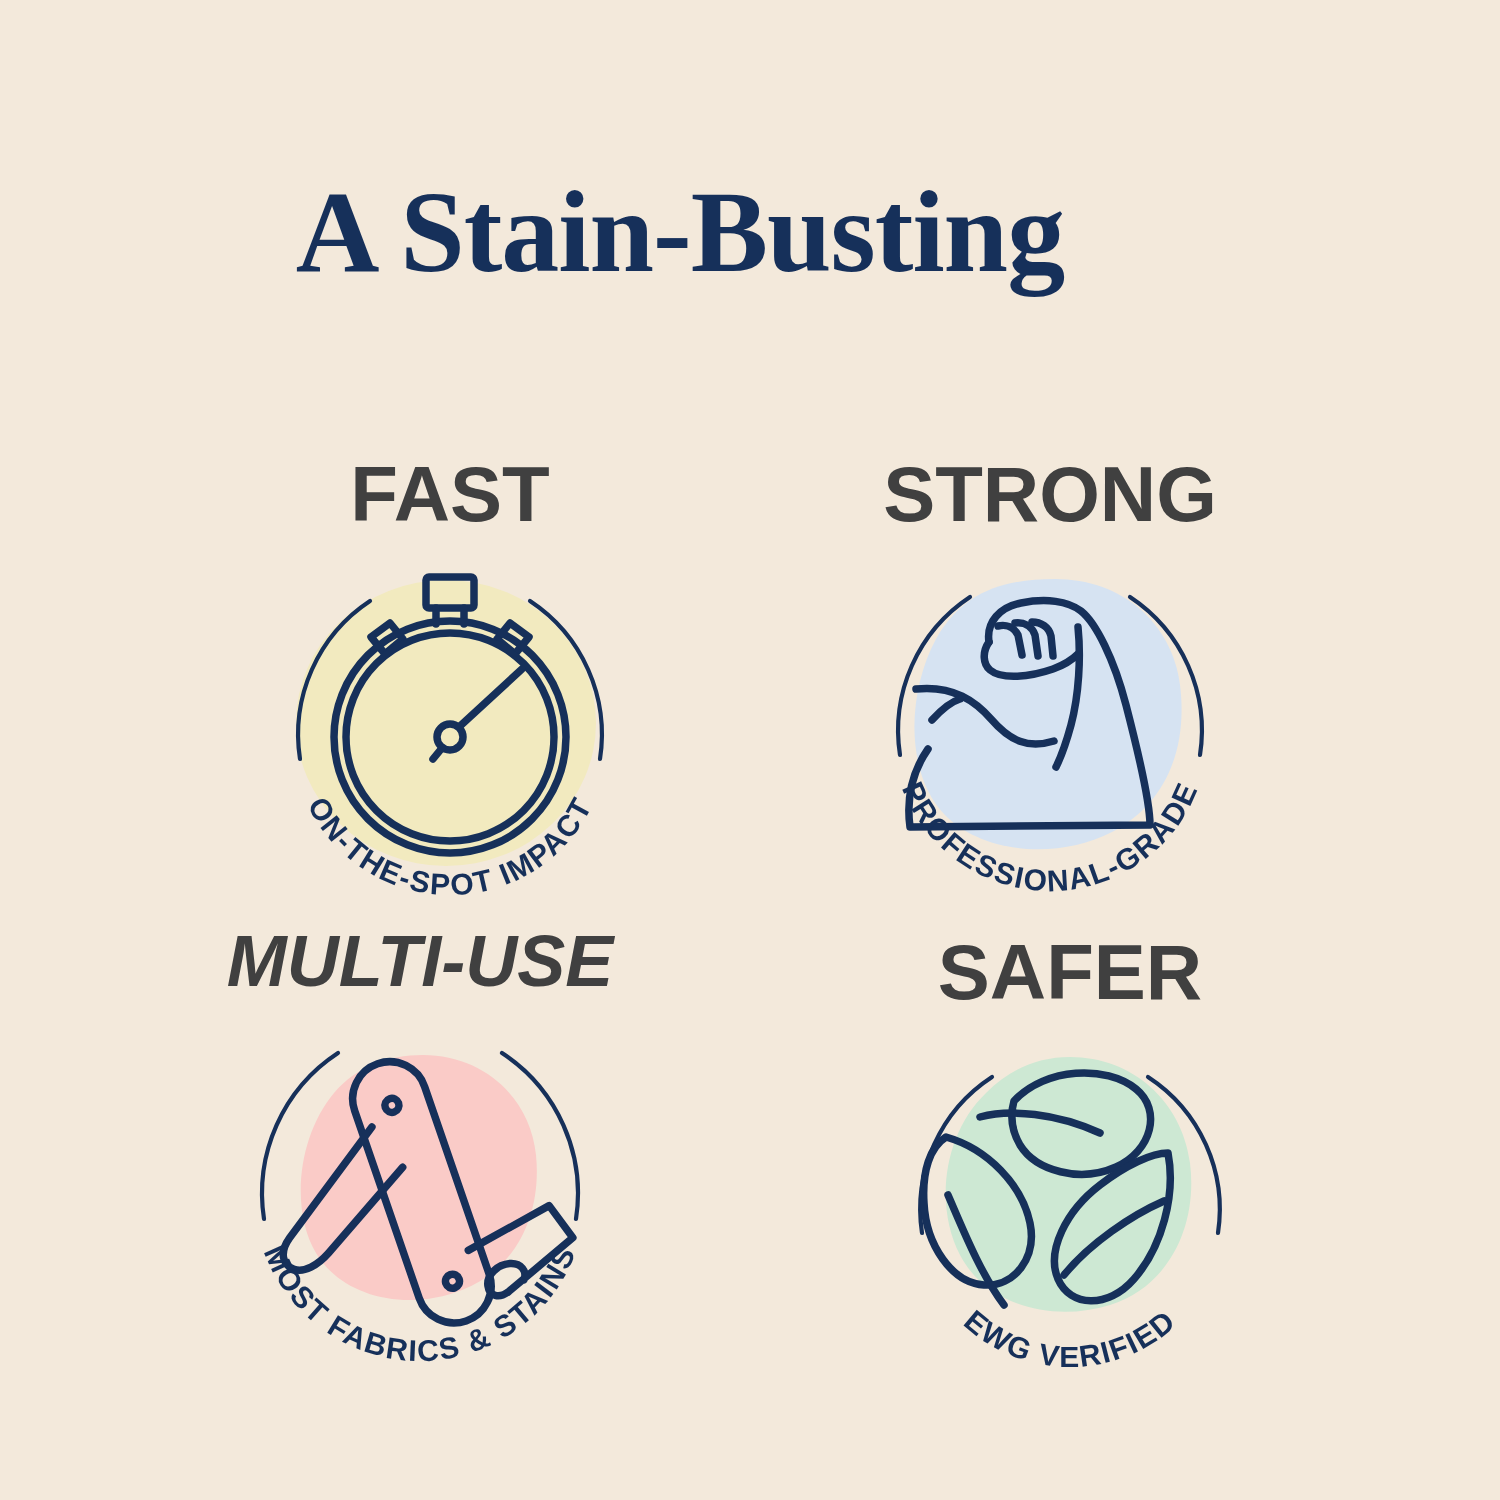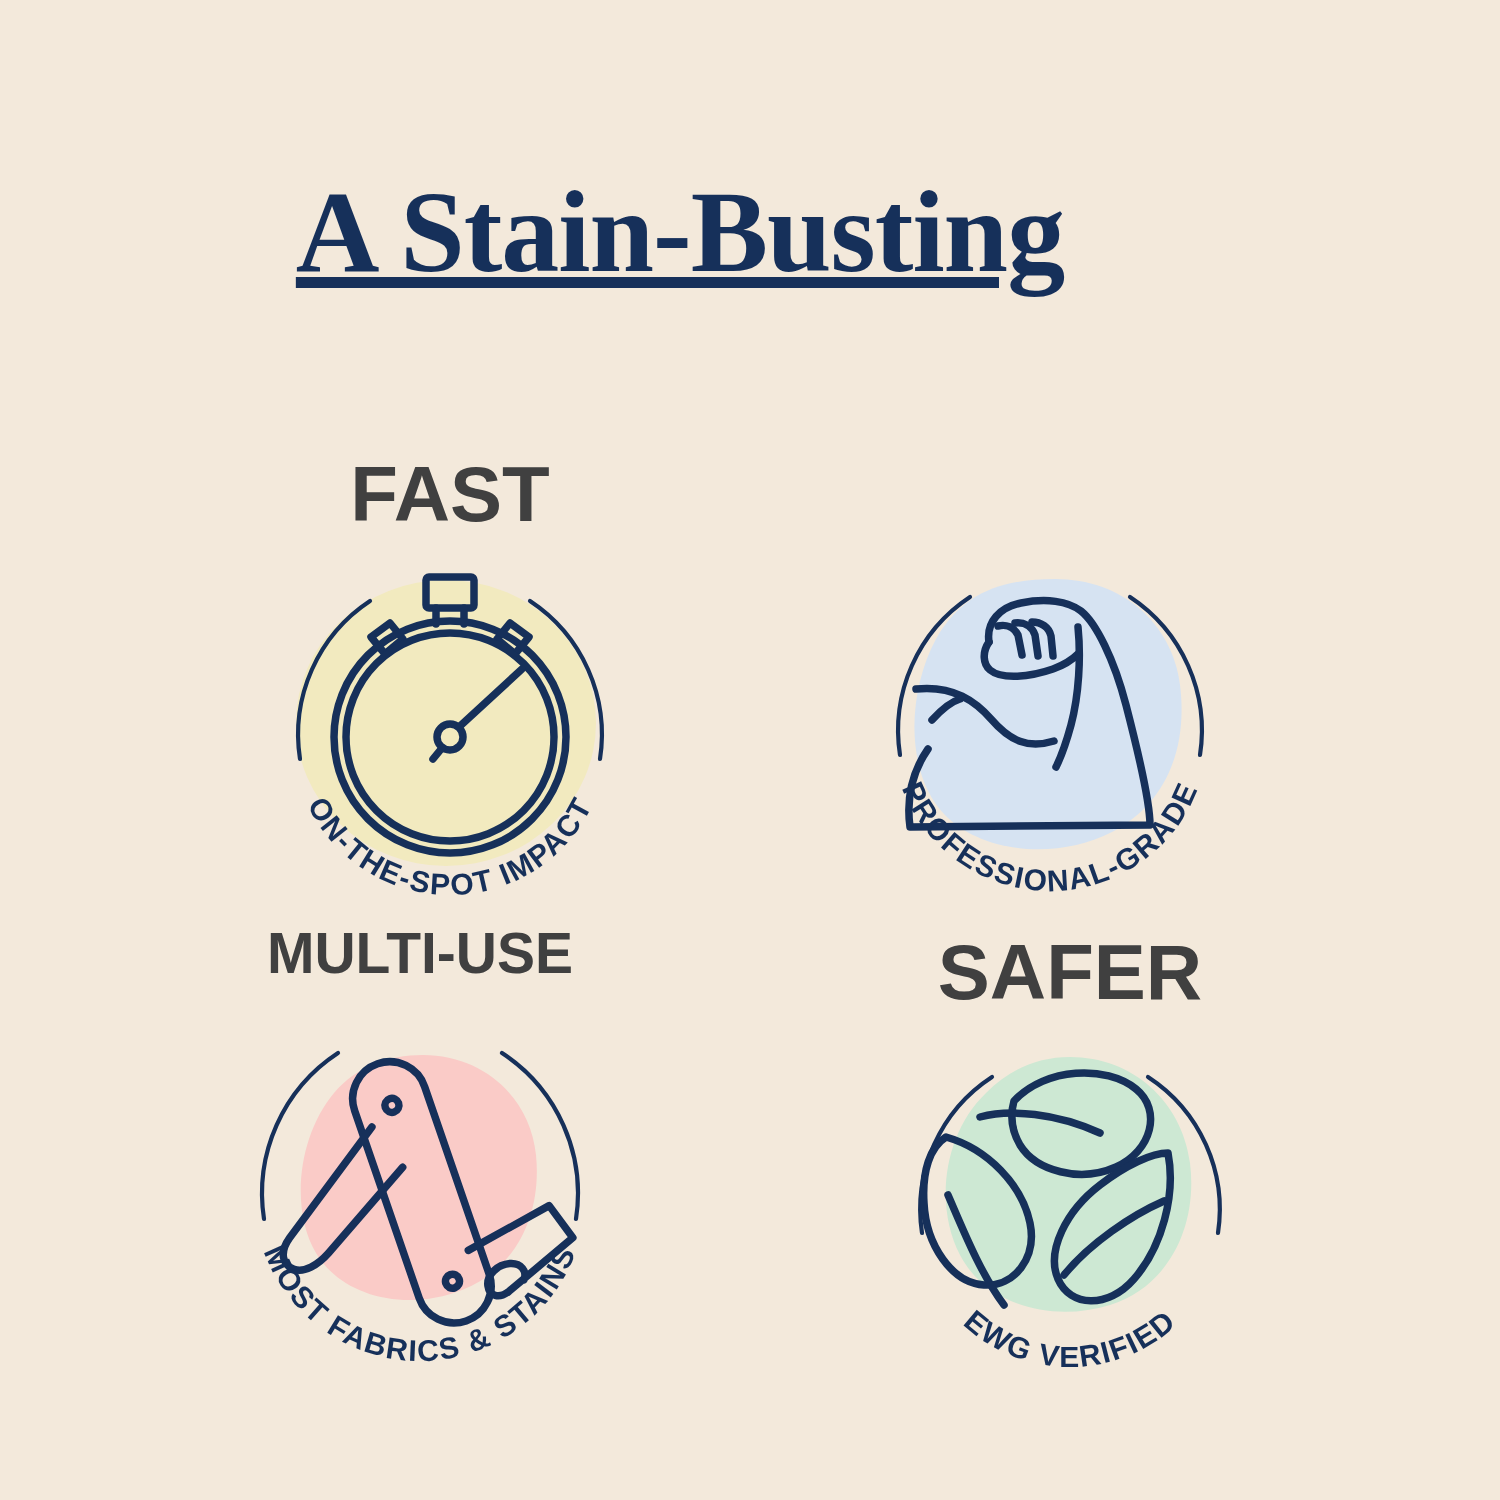--- a/index.html
+++ b/index.html
@@ -27,21 +27,20 @@
     top: 86px;
     left: 0;
     width: 1360px;
     text-align: center;
     font-family: "Liberation Serif", "DejaVu Serif", serif;
     font-weight: 700;
     font-size: 116px;
     line-height: 1.18;
     letter-spacing: -1px;
     color: #16305A;
-    text-decoration: underline;
   }
   .headline .line {
     display: block;
   }
 
   
   .badge-grid {
     position: absolute;
     top: 455px;
     left: 0;
@@ -65,21 +64,21 @@
     width: 560px;
     text-align: center;
     color: #404040;
     font-family: "Liberation Sans", sans-serif;
     font-weight: 700;
     font-size: 78px;
     letter-spacing: 0px;
     line-height: 1;
     white-space: nowrap;
   }
-  .badge.wide .badge-title { font-size: 57px; }
+  .badge.wide .badge-title { font-size: 72px; font-style: italic; }
 
   .badge-emblem {
     position: absolute;
     top: 72px;
     left: 50%;
     margin-left: -200px;
     width: 400px;
     height: 400px;
   }
   .badge-emblem svg {
@@ -151,20 +150,21 @@
           </g>
 
           <text class="curved-text">
             <textPath href="#arcTextFast" startOffset="50%" text-anchor="middle">ON-THE-SPOT IMPACT</textPath>
           </text>
         </svg>
       </div>
     </div>
 
     <div class="badge pos-tr">
+      <div class="badge-title">STRONG</div>
       <div class="badge-emblem">
         <svg viewBox="0 0 400 400" xmlns="http://www.w3.org/2000/svg">
           <defs>
             <path id="arcTextStrong" d="M 42 206 A 158 158 0 0 0 358 206"></path>
           </defs>
 
           <path class="blob" fill="#D6E3F2" d="M 205 52
                    C 272 52 322 96 330 158
                    C 338 221 316 277 262 305
                    C 208 333 132 327 94 287

